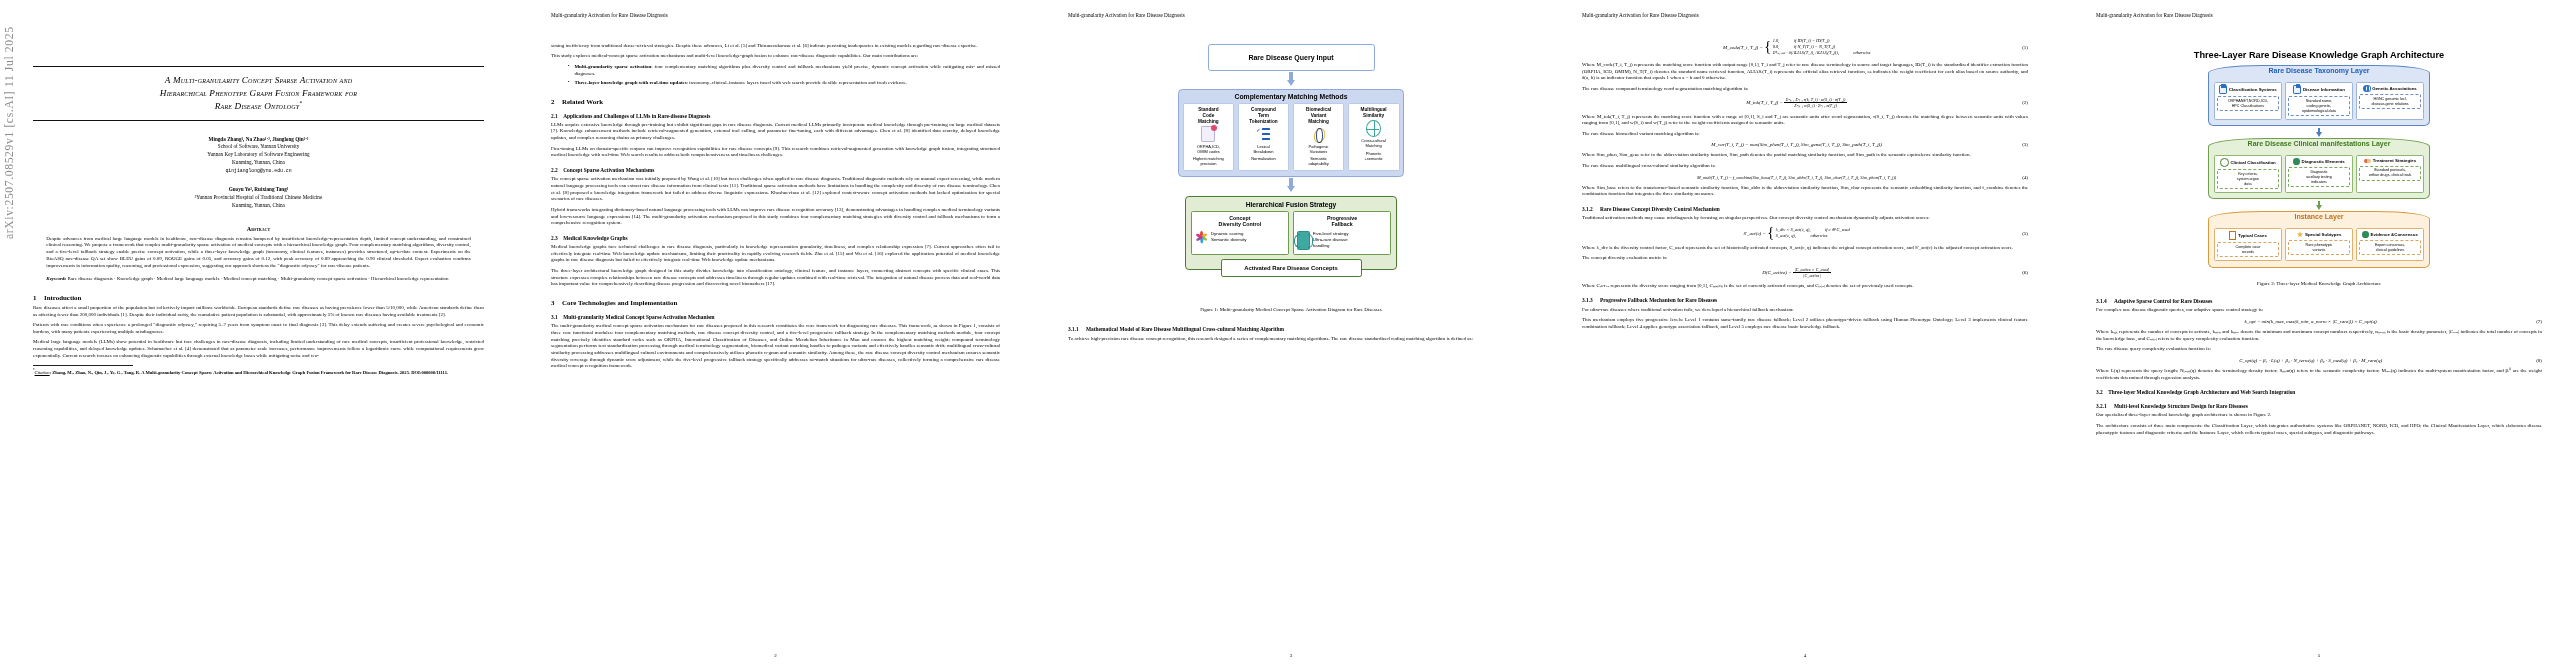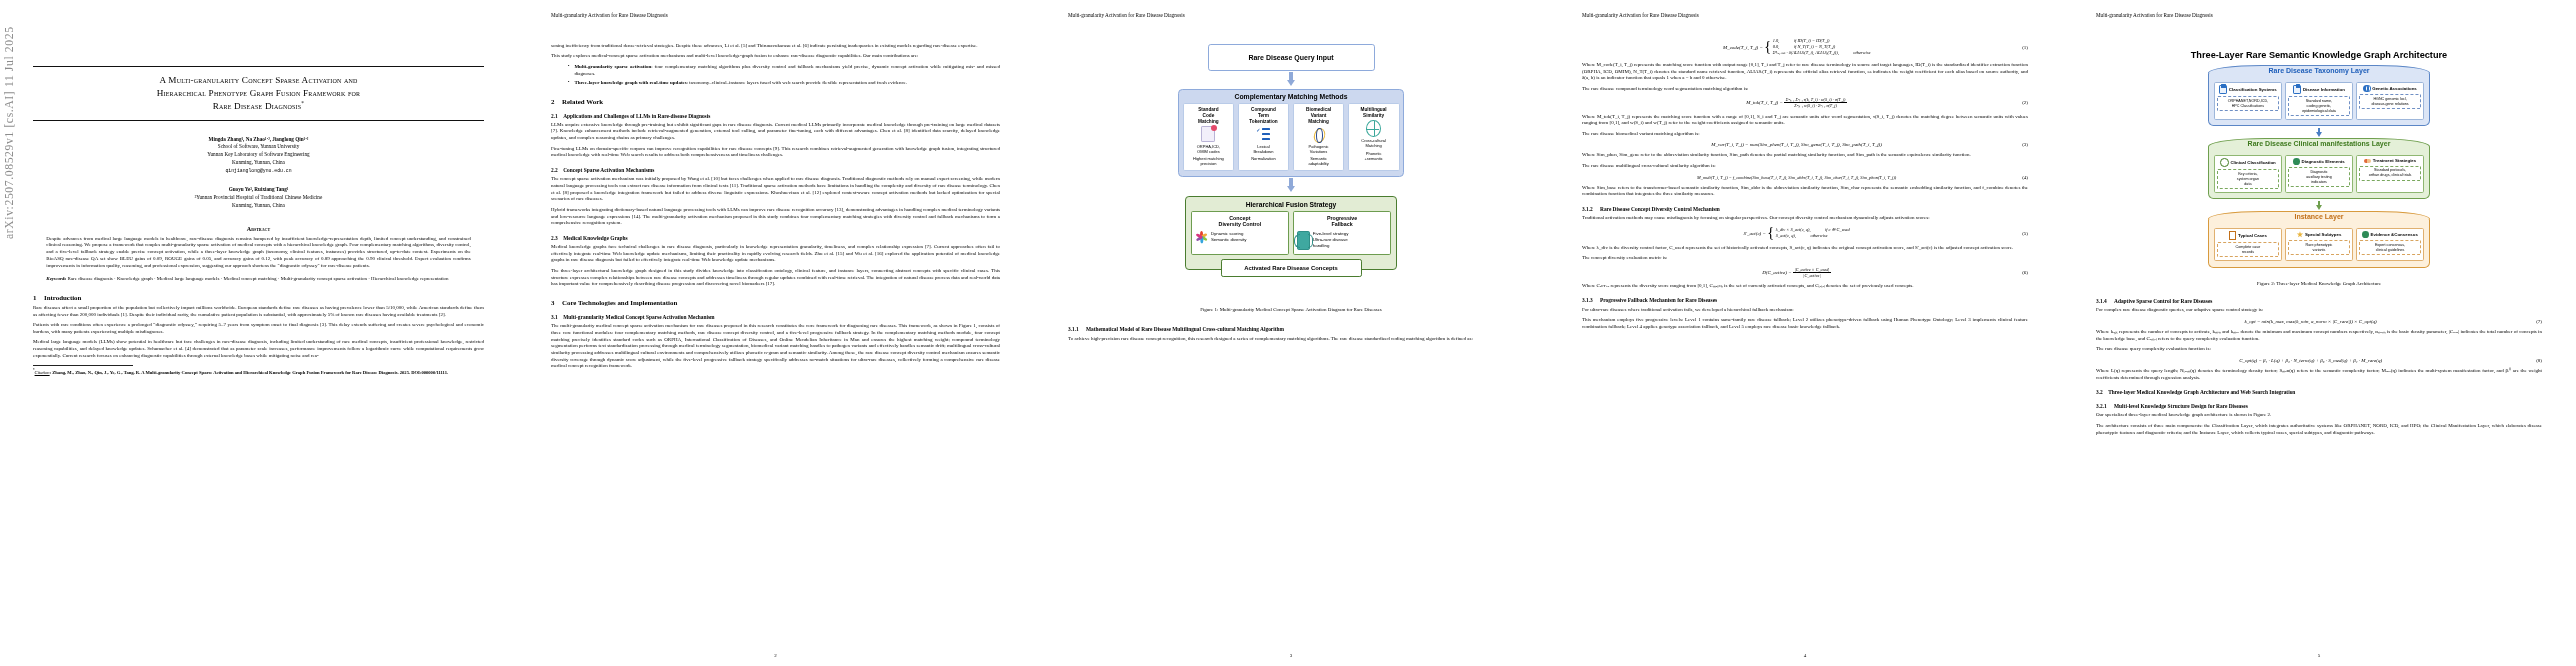--- a/index.html
+++ b/index.html
@@ -17,21 +17,21 @@
     transform:rotate(-90deg);transform-origin:0 0;
     font-family:"Liberation Serif",serif;font-size:11.7px;color:#8c8c8c;letter-spacing:0.6px;white-space:nowrap;
   }
 
   .inner{padding:0 34px;}
   .p1 .inner{padding:0 33px;}
 
   .rule{border:0;border-top:1.3px solid #111;margin:0;}
   .title{
     text-align:center;font-variant:small-caps;font-size:9.2px;line-height:1.42;
-    font-family:"Liberation Serif",serif;letter-spacing:0.2px;margin:7.2px 10px 6.7px 10px;
+    font-family:"Liberation Serif",serif;letter-spacing:0.2px;margin:7.2px 10px 6.7px 10px;font-style:italic;
   }
   .title sup{font-size:5.6px;}
   .authors{text-align:center;margin-top:14.5px;font-size:5.2px;line-height:1.5;}
   .authors .nm{font-weight:bold;}
   .authors .mono{font-family:"Liberation Mono",monospace;font-size:4.8px;}
   .abshead{text-align:center;font-variant:small-caps;font-weight:bold;font-size:6.1px;margin:16.7px 0 3.3px;}
   .absbody{font-size:5px;line-height:1.36;text-align:justify;margin:0 13.3px;}
   .kw{font-size:5px;line-height:1.36;text-align:justify;margin:6.7px 13.3px 0;}
   .kw b{font-weight:bold;font-style:italic;}
   h2.sec{font-size:6.9px;font-weight:bold;margin:11px 0 3.9px;}
@@ -165,21 +165,21 @@
 <div class="sheet-row">
 
   <div class="page p1">
     <div class="arxiv-stamp">arXiv:2507.08529v1  [cs.AI]  11 Jul 2025</div>
     <div class="inner">
       <div style="height:66px"></div>
       <hr class="rule">
       <div class="title">
         <span>A Multi-granularity Concept Sparse Activation and</span><br>
         <span>Hierarchical Phenotype Graph Fusion Framework for</span><br>
-        <span>Rare Disease Diagnosis</span><sup>*</sup>
+        <span>Rare Disease Ontology</span><sup>*</sup>
       </div>
       <hr class="rule">
 
       <div class="authors">
         <div class="nm">Mingda Zhang¹, Na Zhao¹·², Jianglong Qin¹·²</div>
         <div>School of Software, Yunnan University</div>
         <div>Yunnan Key Laboratory of Software Engineering</div>
         <div>Kunming, Yunnan, China</div>
         <div class="mono">qinjianglong@ynu.edu.cn</div>
         <div style="height:12.2px"></div>
@@ -479,21 +479,21 @@
       <p class="bd">For ultra-rare diseases where traditional activation fails, we developed a hierarchical fallback mechanism:</p>
       <p class="bd">This mechanism employs five progressive levels: Level 1 contains same-family rare disease fallback; Level 2 utilizes phenotype-driven fallback using Human Phenotype Ontology; Level 3 implements clinical feature combination fallback; Level 4 applies genotype association fallback, and Level 5 employs rare disease basic knowledge fallback.</p>
     </div>
     <div class="pagenum">4</div>
   </div>
 
   <div class="page p5">
     <div class="inner">
       <div class="runhead">Multi-granularity Activation for Rare Disease Diagnosis</div>
 
-      <div class="f2title">Three-Layer Rare Semantic Knowledge Graph Architecture</div>
+      <div class="f2title">Three-Layer Rare Disease Knowledge Graph Architecture</div>
 
       <div class="cyl cyl-blue">
         <div class="top"></div>
         <div class="lbl">Rare Disease Taxonomy Layer</div>
         <div class="body">
           <div class="l-cols">
             <div class="l-card">
               <div class="hdr">
                   <span class="clip-ico"></span>
                   <span>Classification Systems</span>

